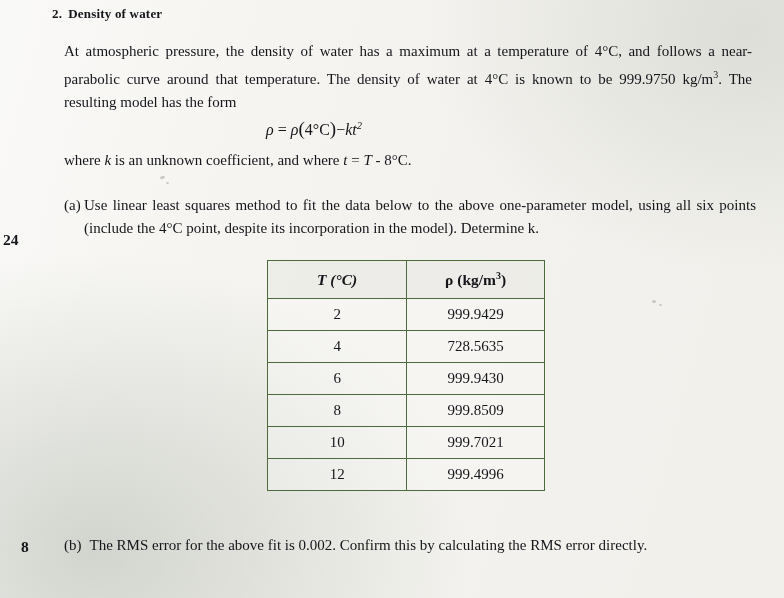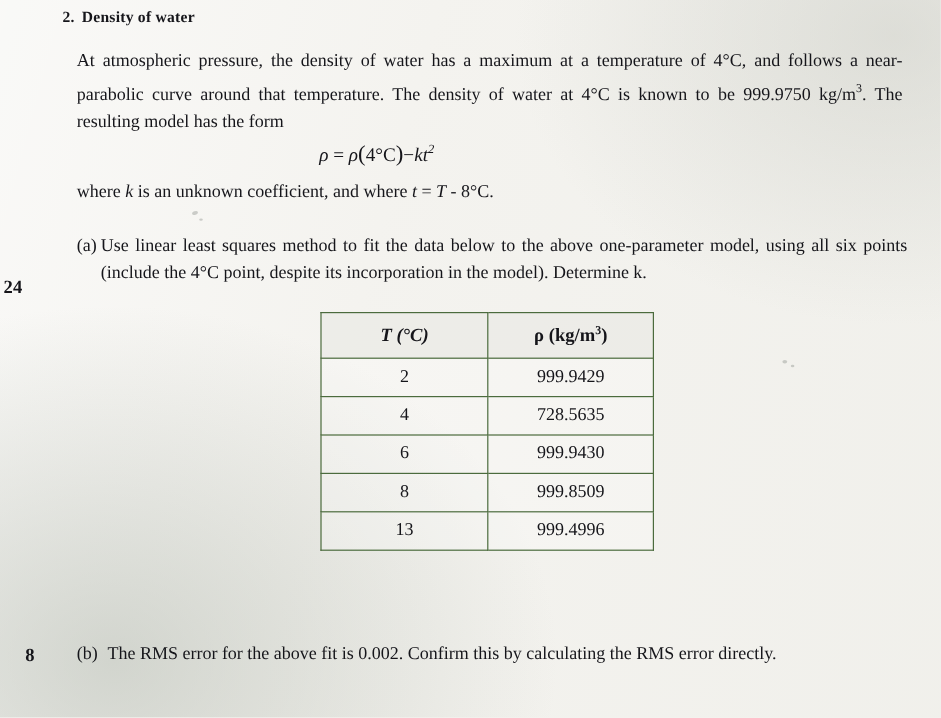--- a/index.html
+++ b/index.html
@@ -212,21 +212,25 @@
       </tr>
       <tr>
         <td>6</td>
         <td>999.9430</td>
       </tr>
       <tr>
         <td>8</td>
         <td>999.8509</td>
       </tr>
       <tr>
-        <td>13</td>
+        <td>10</td>
+        <td>999.7021</td>
+      </tr>
+      <tr>
+        <td>12</td>
         <td>999.4996</td>
       </tr>
     </tbody>
   </table>
 
   <div class="mark-b">8</div>
 
   <div class="part-b">
     <span class="lbl">(b)</span><span>The RMS error for the above fit is 0.002. Confirm this by calculating the RMS error directly.</span>
   </div>

